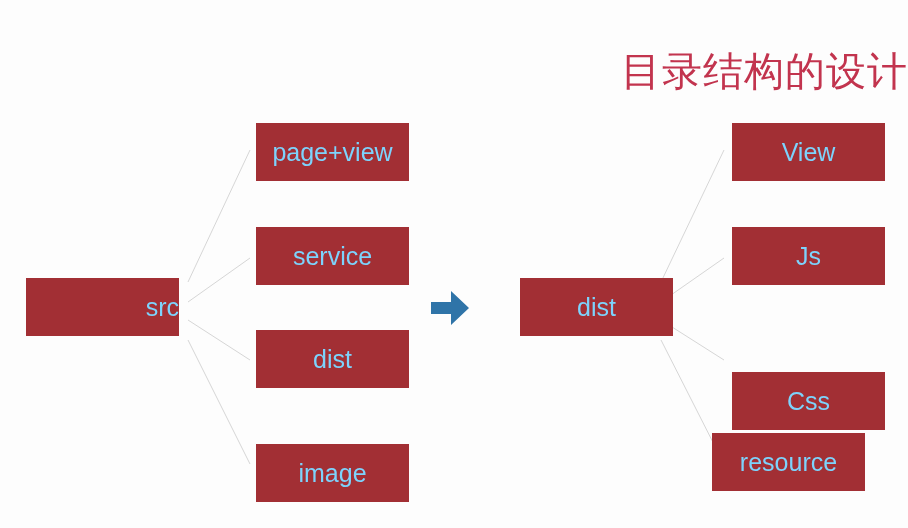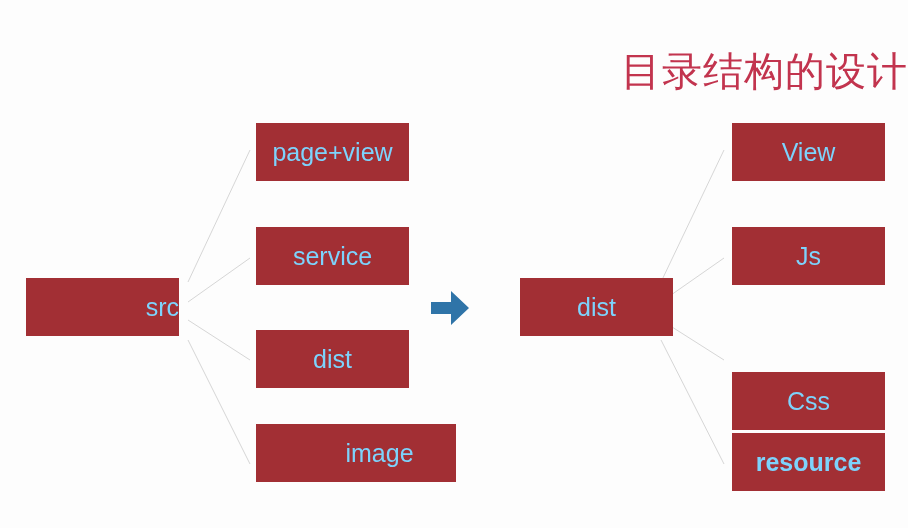--- a/index.html
+++ b/index.html
@@ -35,35 +35,35 @@
 </div>
 <div class="box" style="left:256px;top:123px;">
   <span>page+view</span>
 </div>
 <div class="box" style="left:256px;top:227px;">
   <span>service</span>
 </div>
 <div class="box" style="left:256px;top:330px;">
   <span>dist</span>
 </div>
-<div class="box" style="left:256px;top:424px;padding-left:47px;">
+<div class="box" style="left:256px;top:444px;">
   <span>image</span>
 </div>
 
 <svg class="arrow" width="40" height="34" viewBox="0 0 40 34">
   <polygon points="0,11 20,11 20,0 38,17 20,34 20,23 0,23" fill="#2f74a8"></polygon>
 </svg>
 
 <div class="box" style="left:480px;top:278px;margin-left:40px;">
   <span>dist</span>
 </div>
 <div class="box" style="left:732px;top:123px;">
   <span>View</span>
 </div>
 <div class="box" style="left:732px;top:227px;">
   <span>Js</span>
 </div>
 <div class="box" style="left:732px;top:330px;margin-top:42px;">
   <span>Css</span>
 </div>
-<div class="box" style="left:732px;top:433px;font-weight:bold;">
+<div class="box" style="left:712px;top:433px;">
   <span>resource</span>
 </div>
 
 </body></html>

